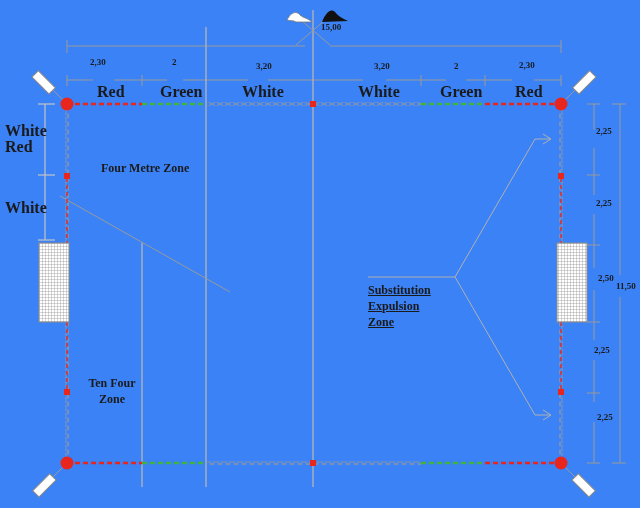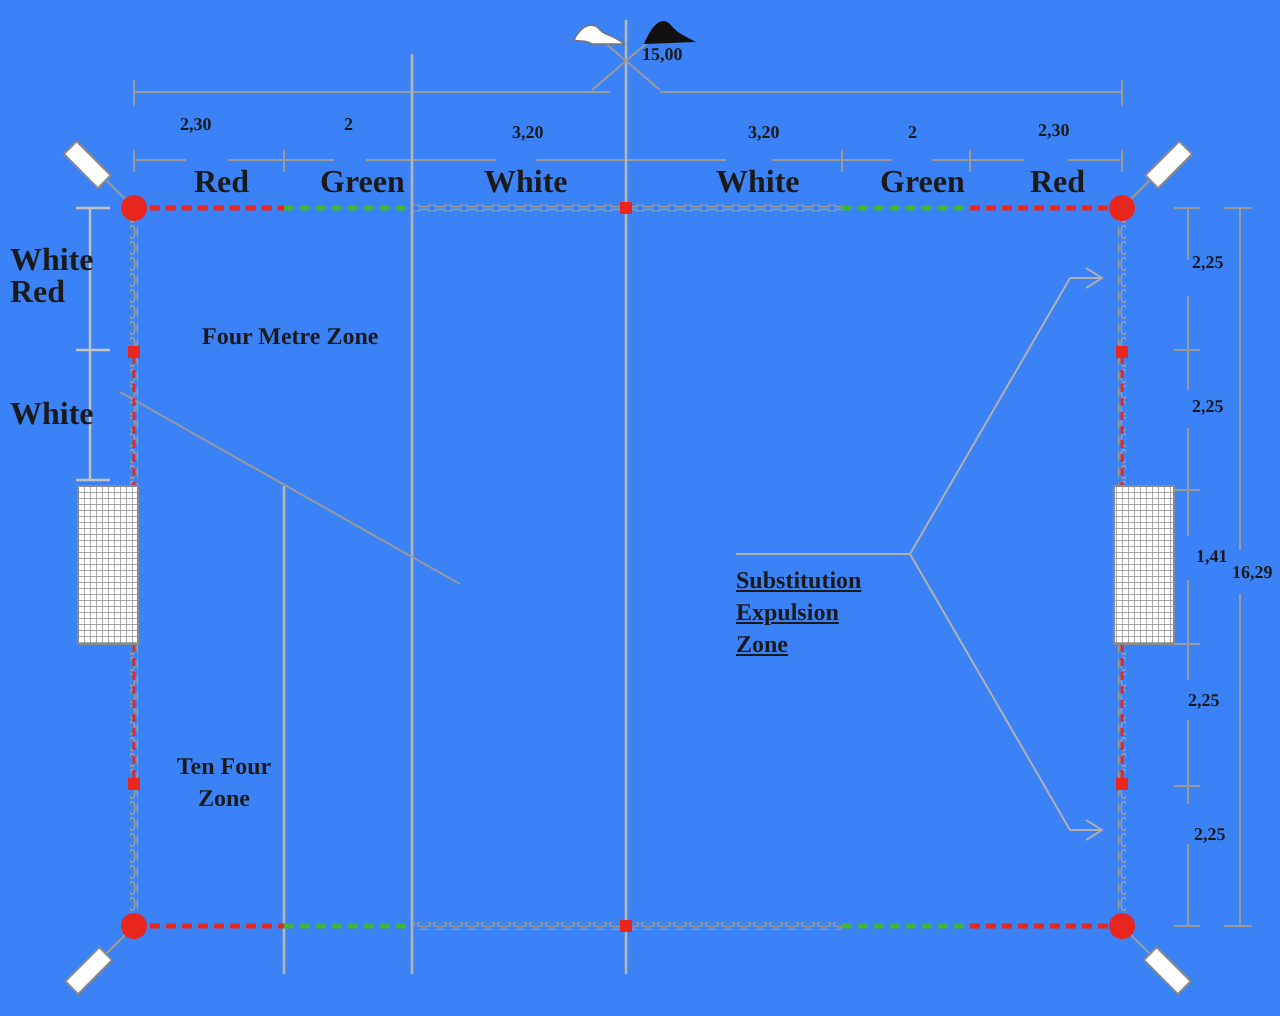--- a/index.html
+++ b/index.html
@@ -185,18 +185,18 @@
     <div>Zone</div>
   </div>
   <div class="zone" style="left:368px;top:282px;text-decoration:underline;">
     <div>Substitution</div>
     <div>Expulsion</div>
     <div>Zone</div>
   </div>
 
   <span class="dim" style="left:596px;top:126px;">2,25</span>
   <span class="dim" style="left:596px;top:198px;">2,25</span>
-  <span class="dim" style="left:598px;top:273px;">1,41</span>
+  <span class="dim" style="left:598px;top:273px;">2,50</span>
   <span class="dim" style="left:594px;top:345px;">2,25</span>
   <span class="dim" style="left:597px;top:412px;">2,25</span>
-  <span class="dim" style="left:616px;top:281px;">16,29</span>
+  <span class="dim" style="left:616px;top:281px;">11,50</span>
 
 </div>
 
 </body></html>

